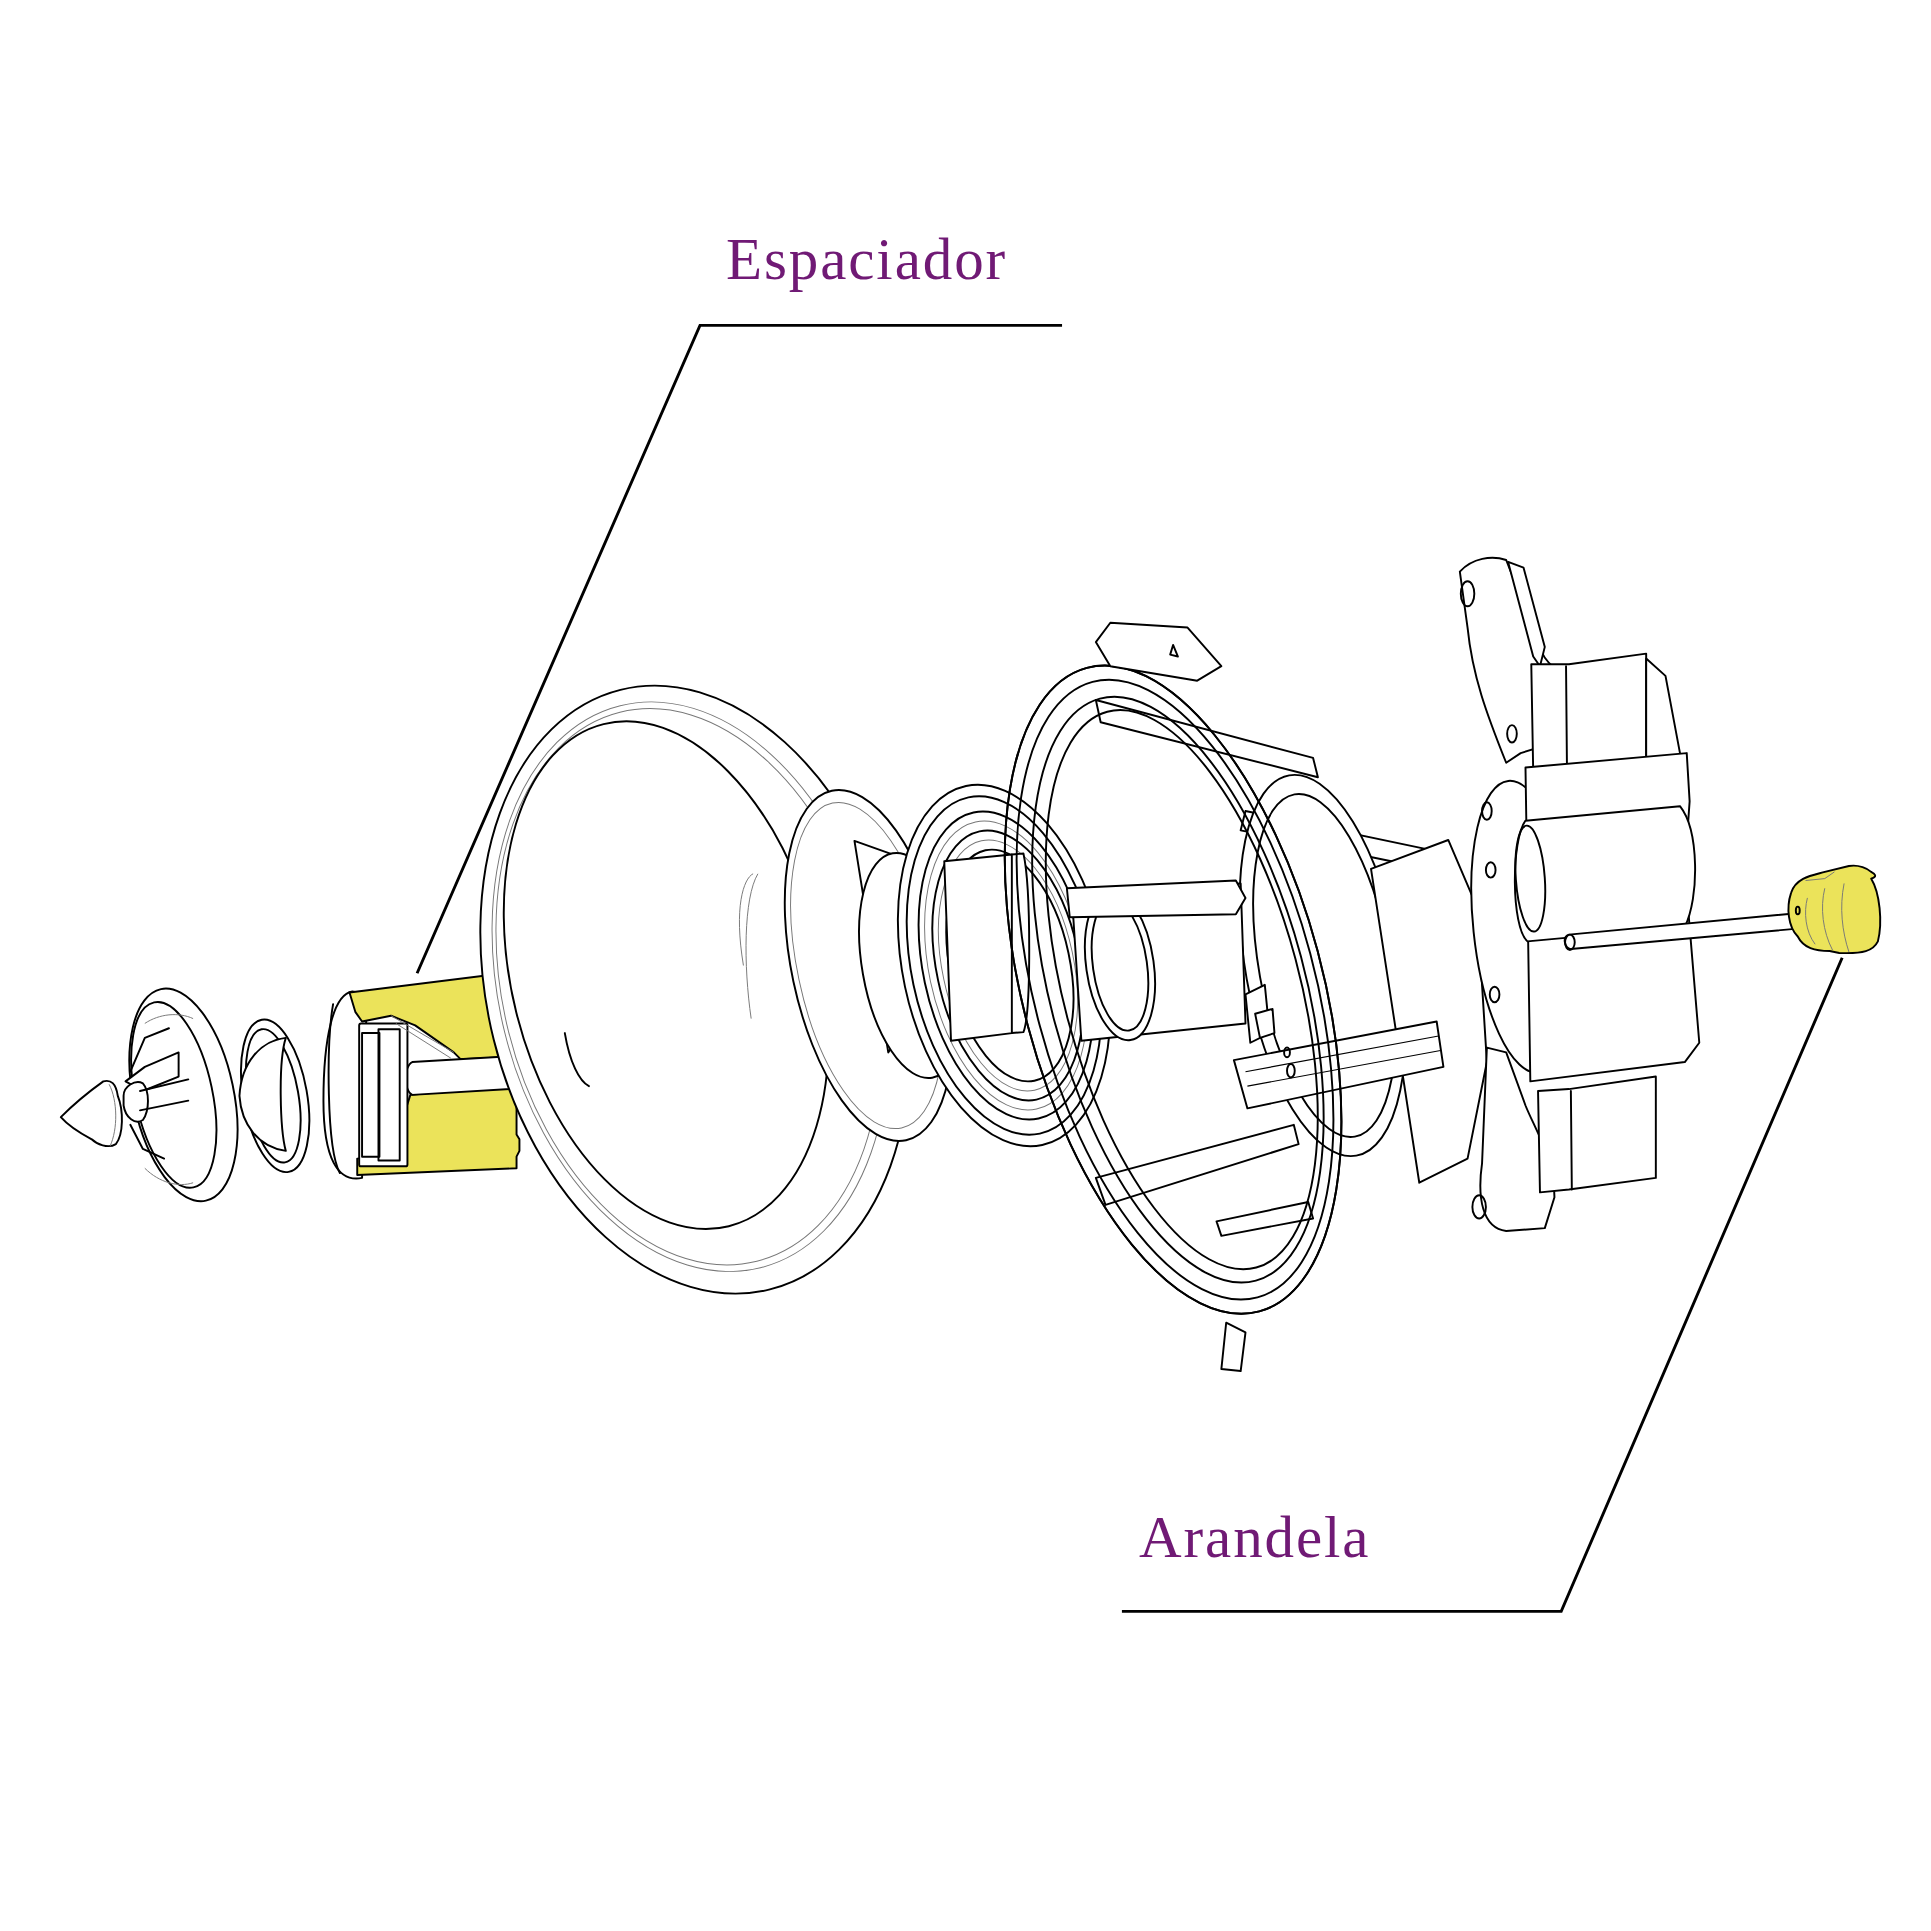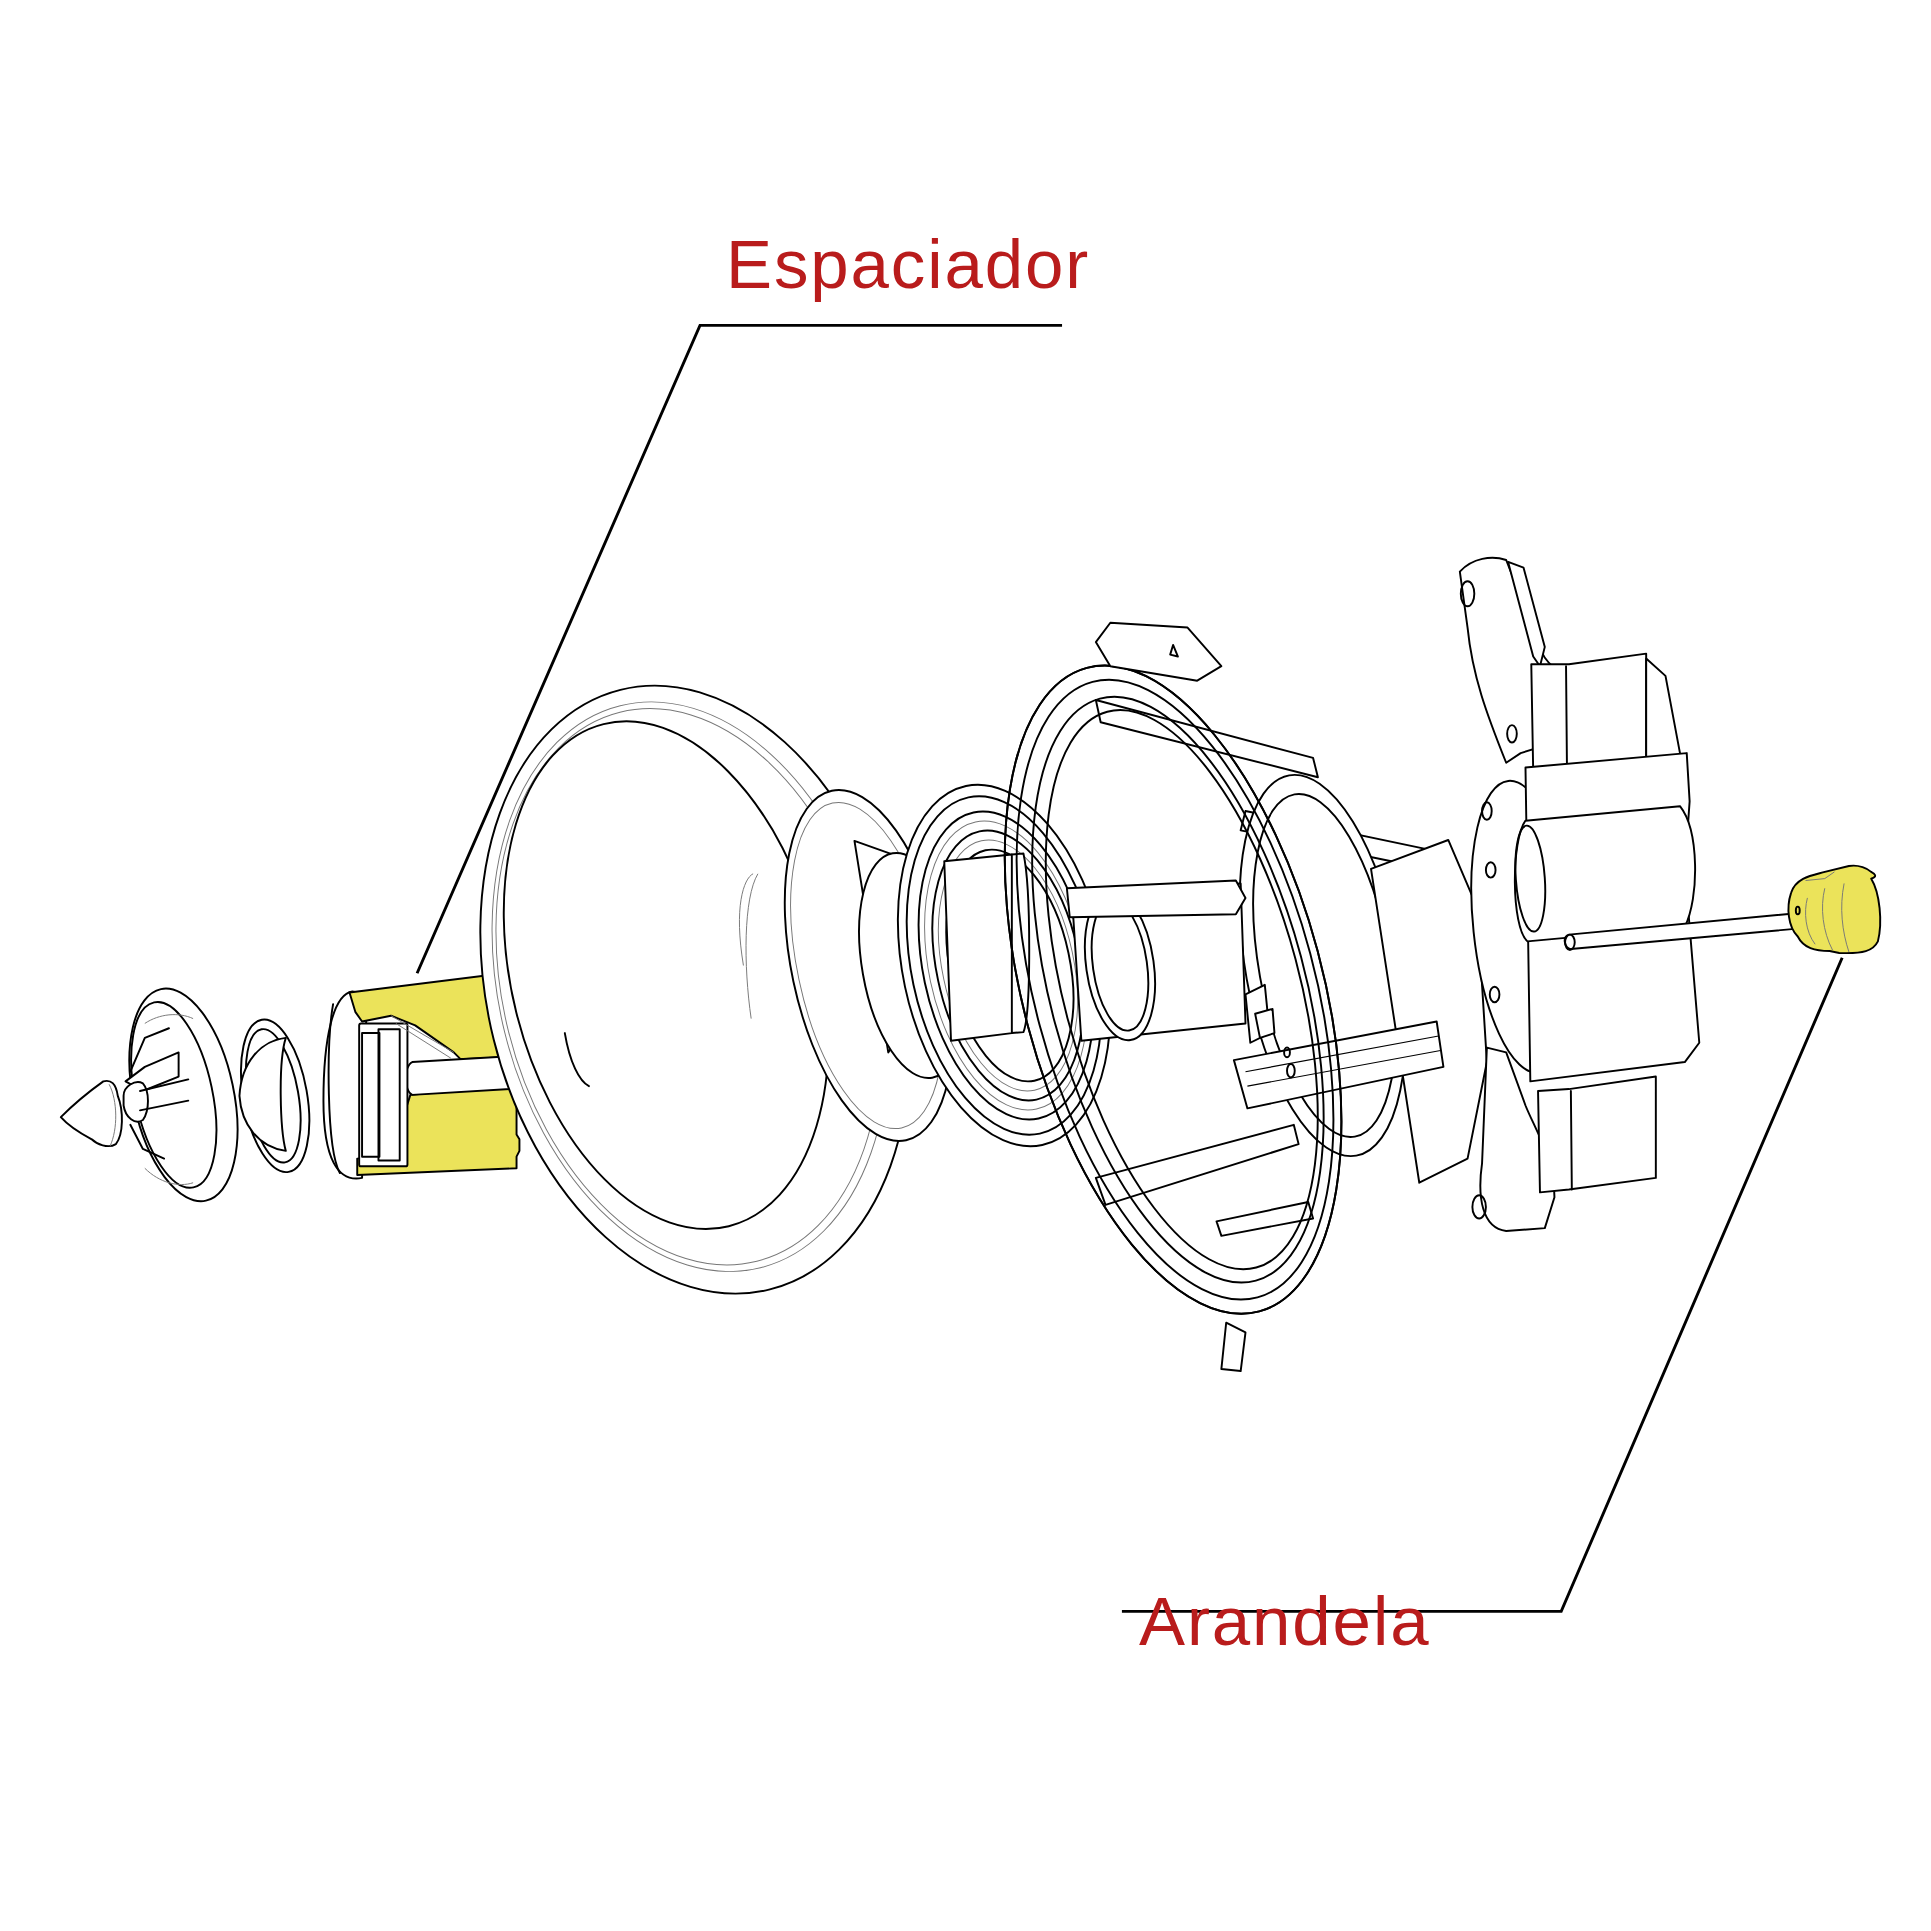--- a/index.html
+++ b/index.html
@@ -1,28 +1,28 @@
 <!DOCTYPE html>
 <html><head>
 <meta charset="utf-8">
 <style>
   html, body { margin: 0; padding: 0; background: #ffffff; }
   body { width: 1931px; height: 1931px; position: relative; overflow: hidden; }
   #diagram { position: absolute; left: 0; top: 0; width: 1931px; height: 1931px; }
   .callout-label {
     position: absolute;
-    font-family: Liberation Sans, sans-serif;
-    font-size: 69px;
-    color: #b91c1c;
+    font-family: Liberation Serif, serif;
+    font-size: 59px;
+    color: #701a75;
     letter-spacing: 1.9px;
     line-height: 1;
     white-space: nowrap;
   }
   #label-espaciador { left: 726px; top: 230px; }
-  #label-arandela { left: 1139px; top: 1587px; }
+  #label-arandela { left: 1139px; top: 1508px; }
   .ln { fill: none; stroke: #000; stroke-width: 2; stroke-linejoin: round; stroke-linecap: round; }
   .ln-thin { fill: none; stroke: #000; stroke-width: 1.2; }
   .ln-grey { fill: none; stroke: #777; stroke-width: 1; }
   .fill-w { fill: #fff; stroke: #000; stroke-width: 2; stroke-linejoin: round; }
   .leader { fill: none; stroke: #000; stroke-width: 3; }
 </style>
 </head>
 <body>
 
 <svg id="diagram" viewBox="0 0 2000 2000" xmlns="http://www.w3.org/2000/svg">

